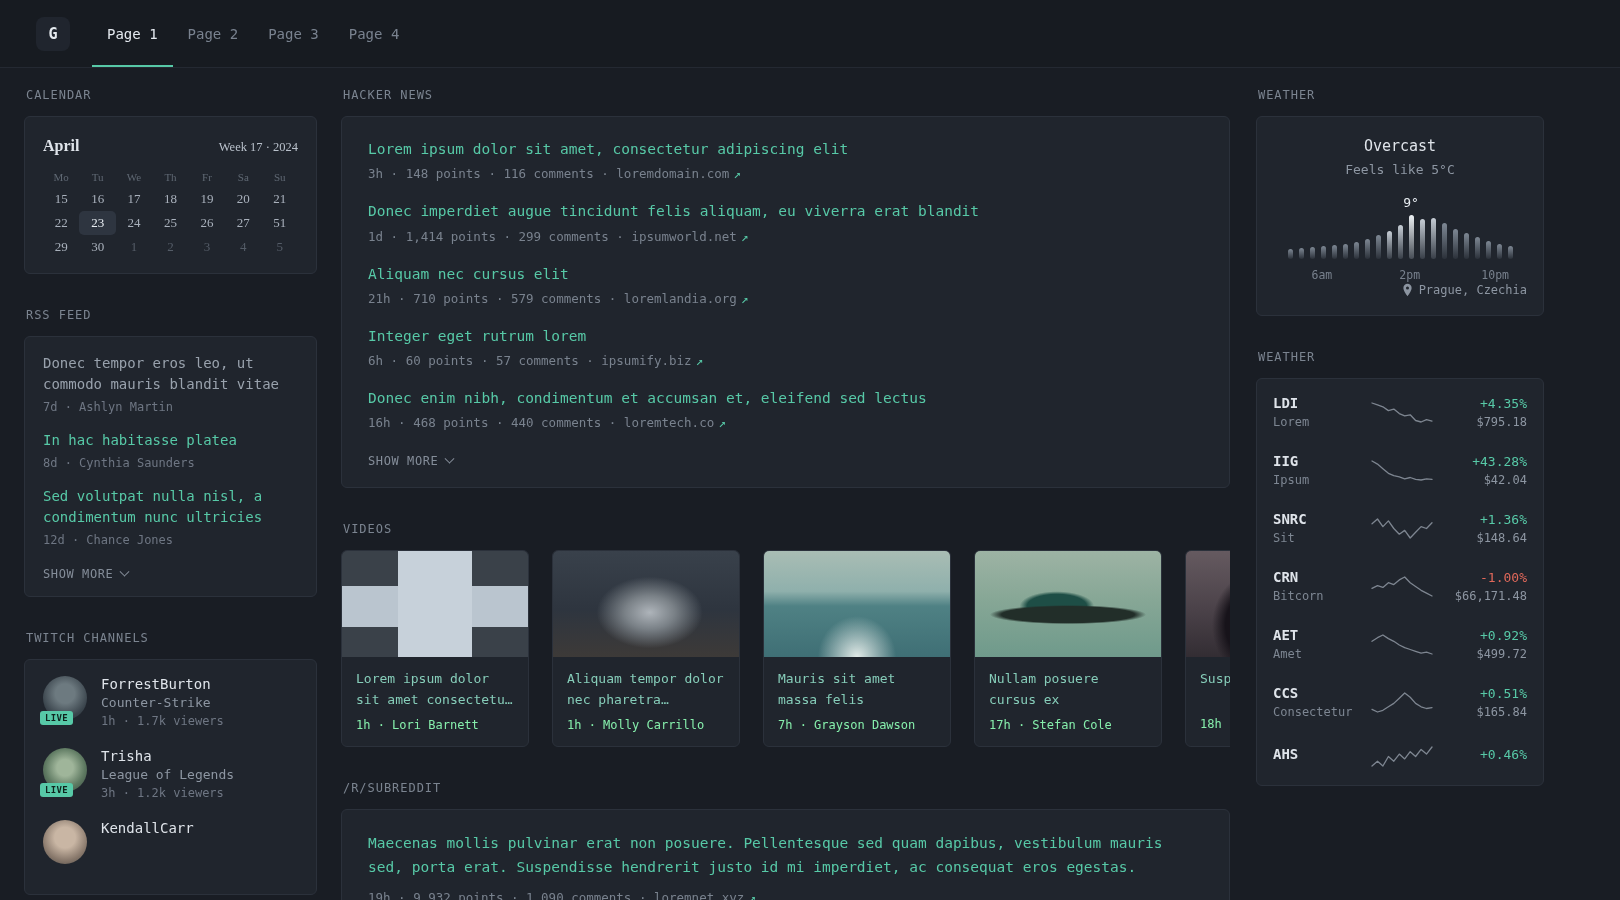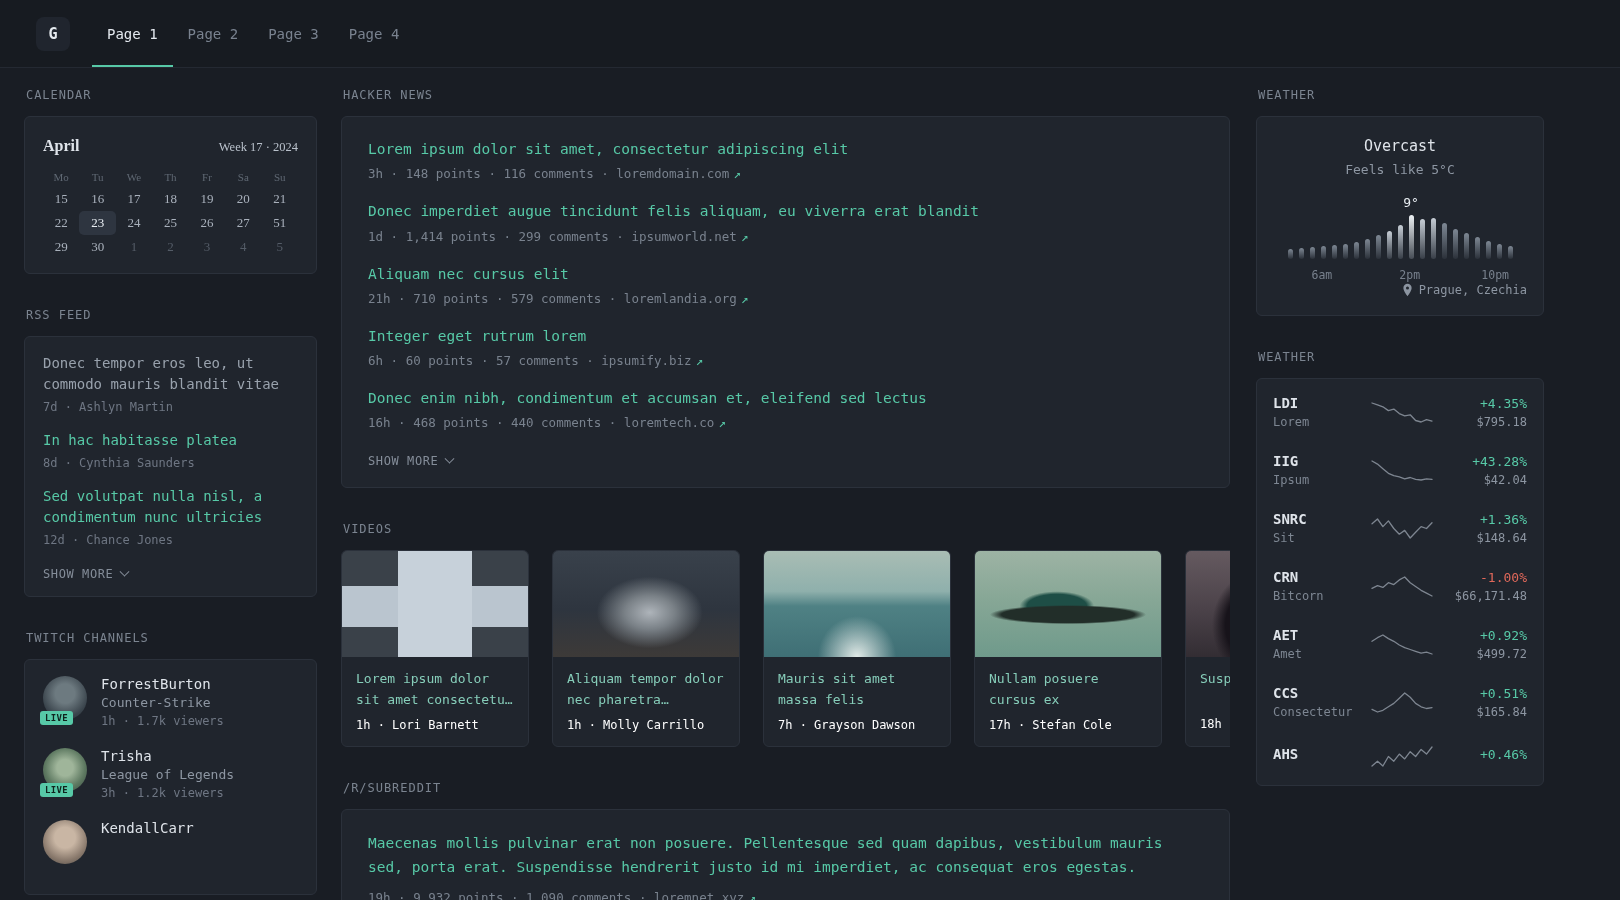--- a/index.html
+++ b/index.html
@@ -117,21 +117,21 @@
       linear-gradient(180deg, #a9bdb4 0%, #8fb0ac 38%, #4f8184 52%, #3f6f75 100%); }
   .thumb-4{ background:
       radial-gradient(42% 9% at 50% 60%, #222e29 0 85%, rgba(0,0,0,0) 100%),
       radial-gradient(20% 14% at 44% 52%, #1e4e46 0 80%, rgba(0,0,0,0) 100%),
       linear-gradient(180deg, #9db3a4 0%, #87a796 45%, #6f9a8b 100%); }
   .thumb-5{ background:
       radial-gradient(24% 50% at 38% 70%, #17131a 0 70%, rgba(0,0,0,0) 100%),
       linear-gradient(180deg, #655a60 0%, #4b4249 55%, #332d33 100%); }
   .video-body{ padding:12px 14px 14px; }
   .video-title{ font-size:13px; line-height:1.55; color:var(--accent-soft); min-height:40px; }
-  .video-meta{ font-size:12px; color:#ffffff; margin-top:8px; }
+  .video-meta{ font-size:12px; color:#86efac; margin-top:8px; }
   
   .reddit{ padding:22px 26px; }
   .rd-title{ font-size:14.5px; line-height:1.65; color:var(--accent); cursor:pointer; }
   .rd-meta{ font-size:12.5px; color:#79828e; margin-top:10px; }
   
   .weather{ padding:20px 16px 18px; text-align:center; }
   .w-cond{ font-size:15px; color:var(--text); }
   .w-feels{ font-size:13px; color:var(--muted); margin-top:7px; }
   .w-chart{ display:flex; align-items:flex-end; justify-content:center; gap:6px; height:46px; margin:36px auto 0; width:244px; }
   .wbar{ width:5px; border-radius:2.5px; position:relative; flex:none;

